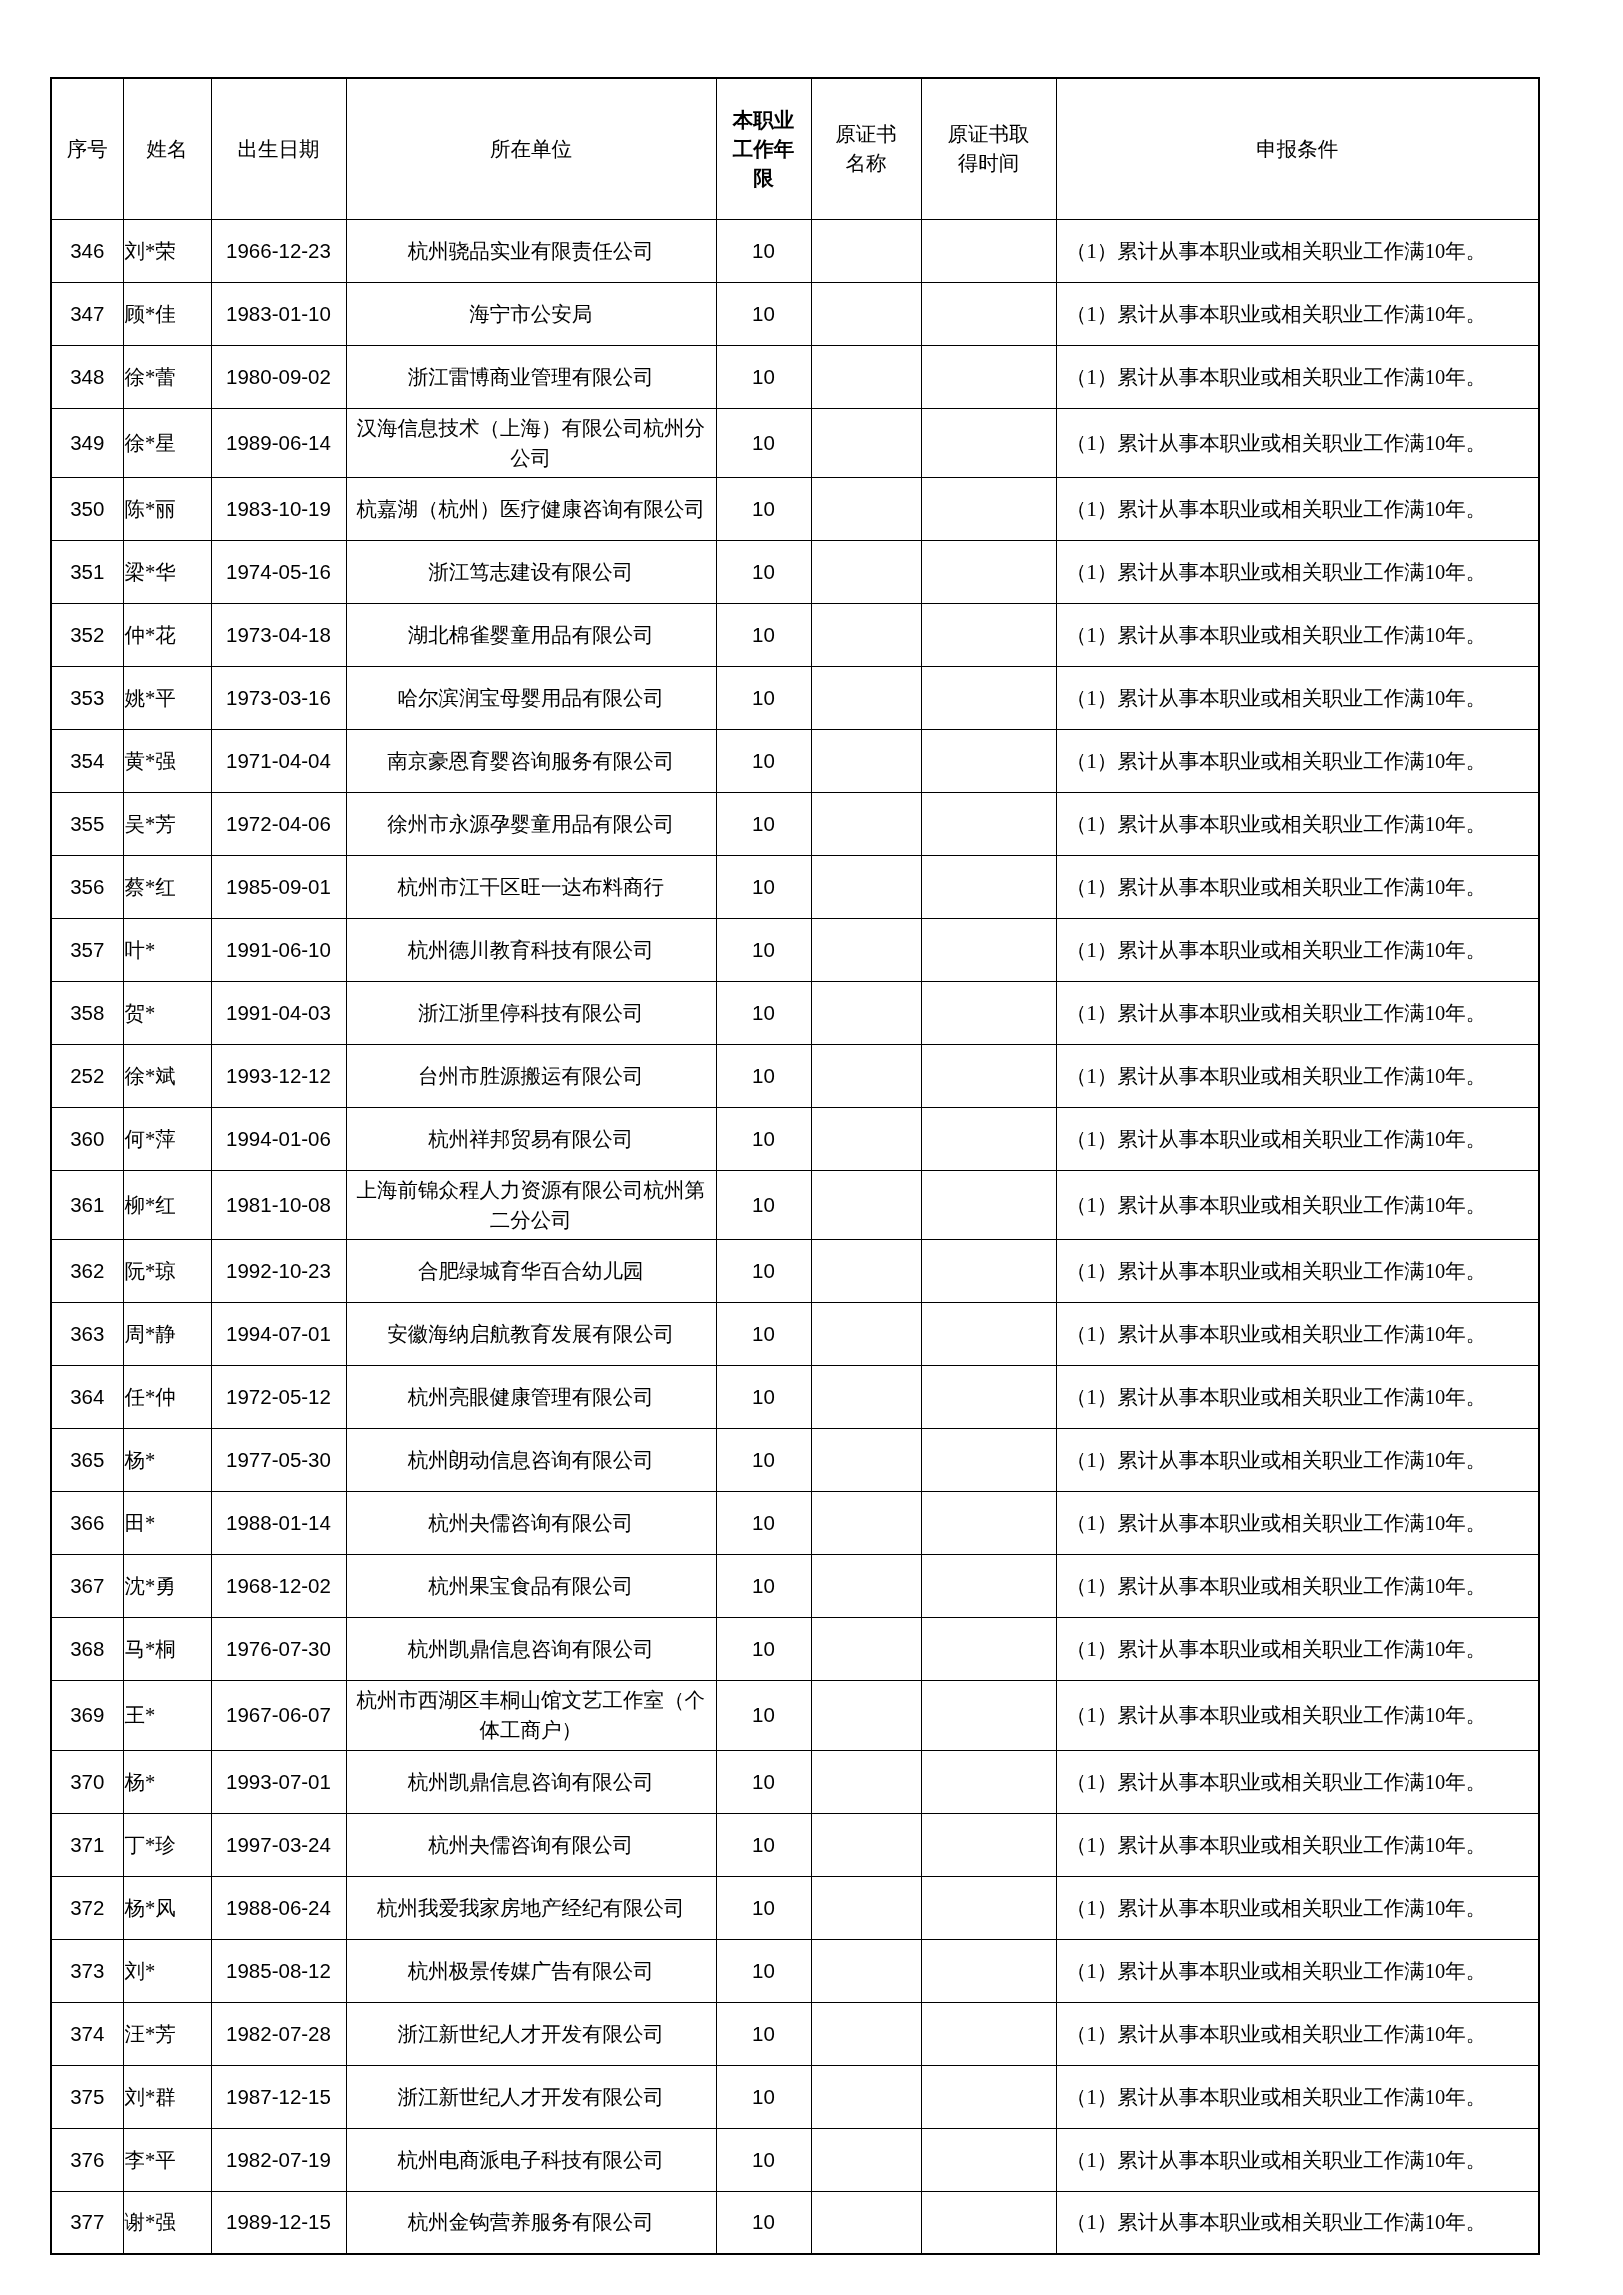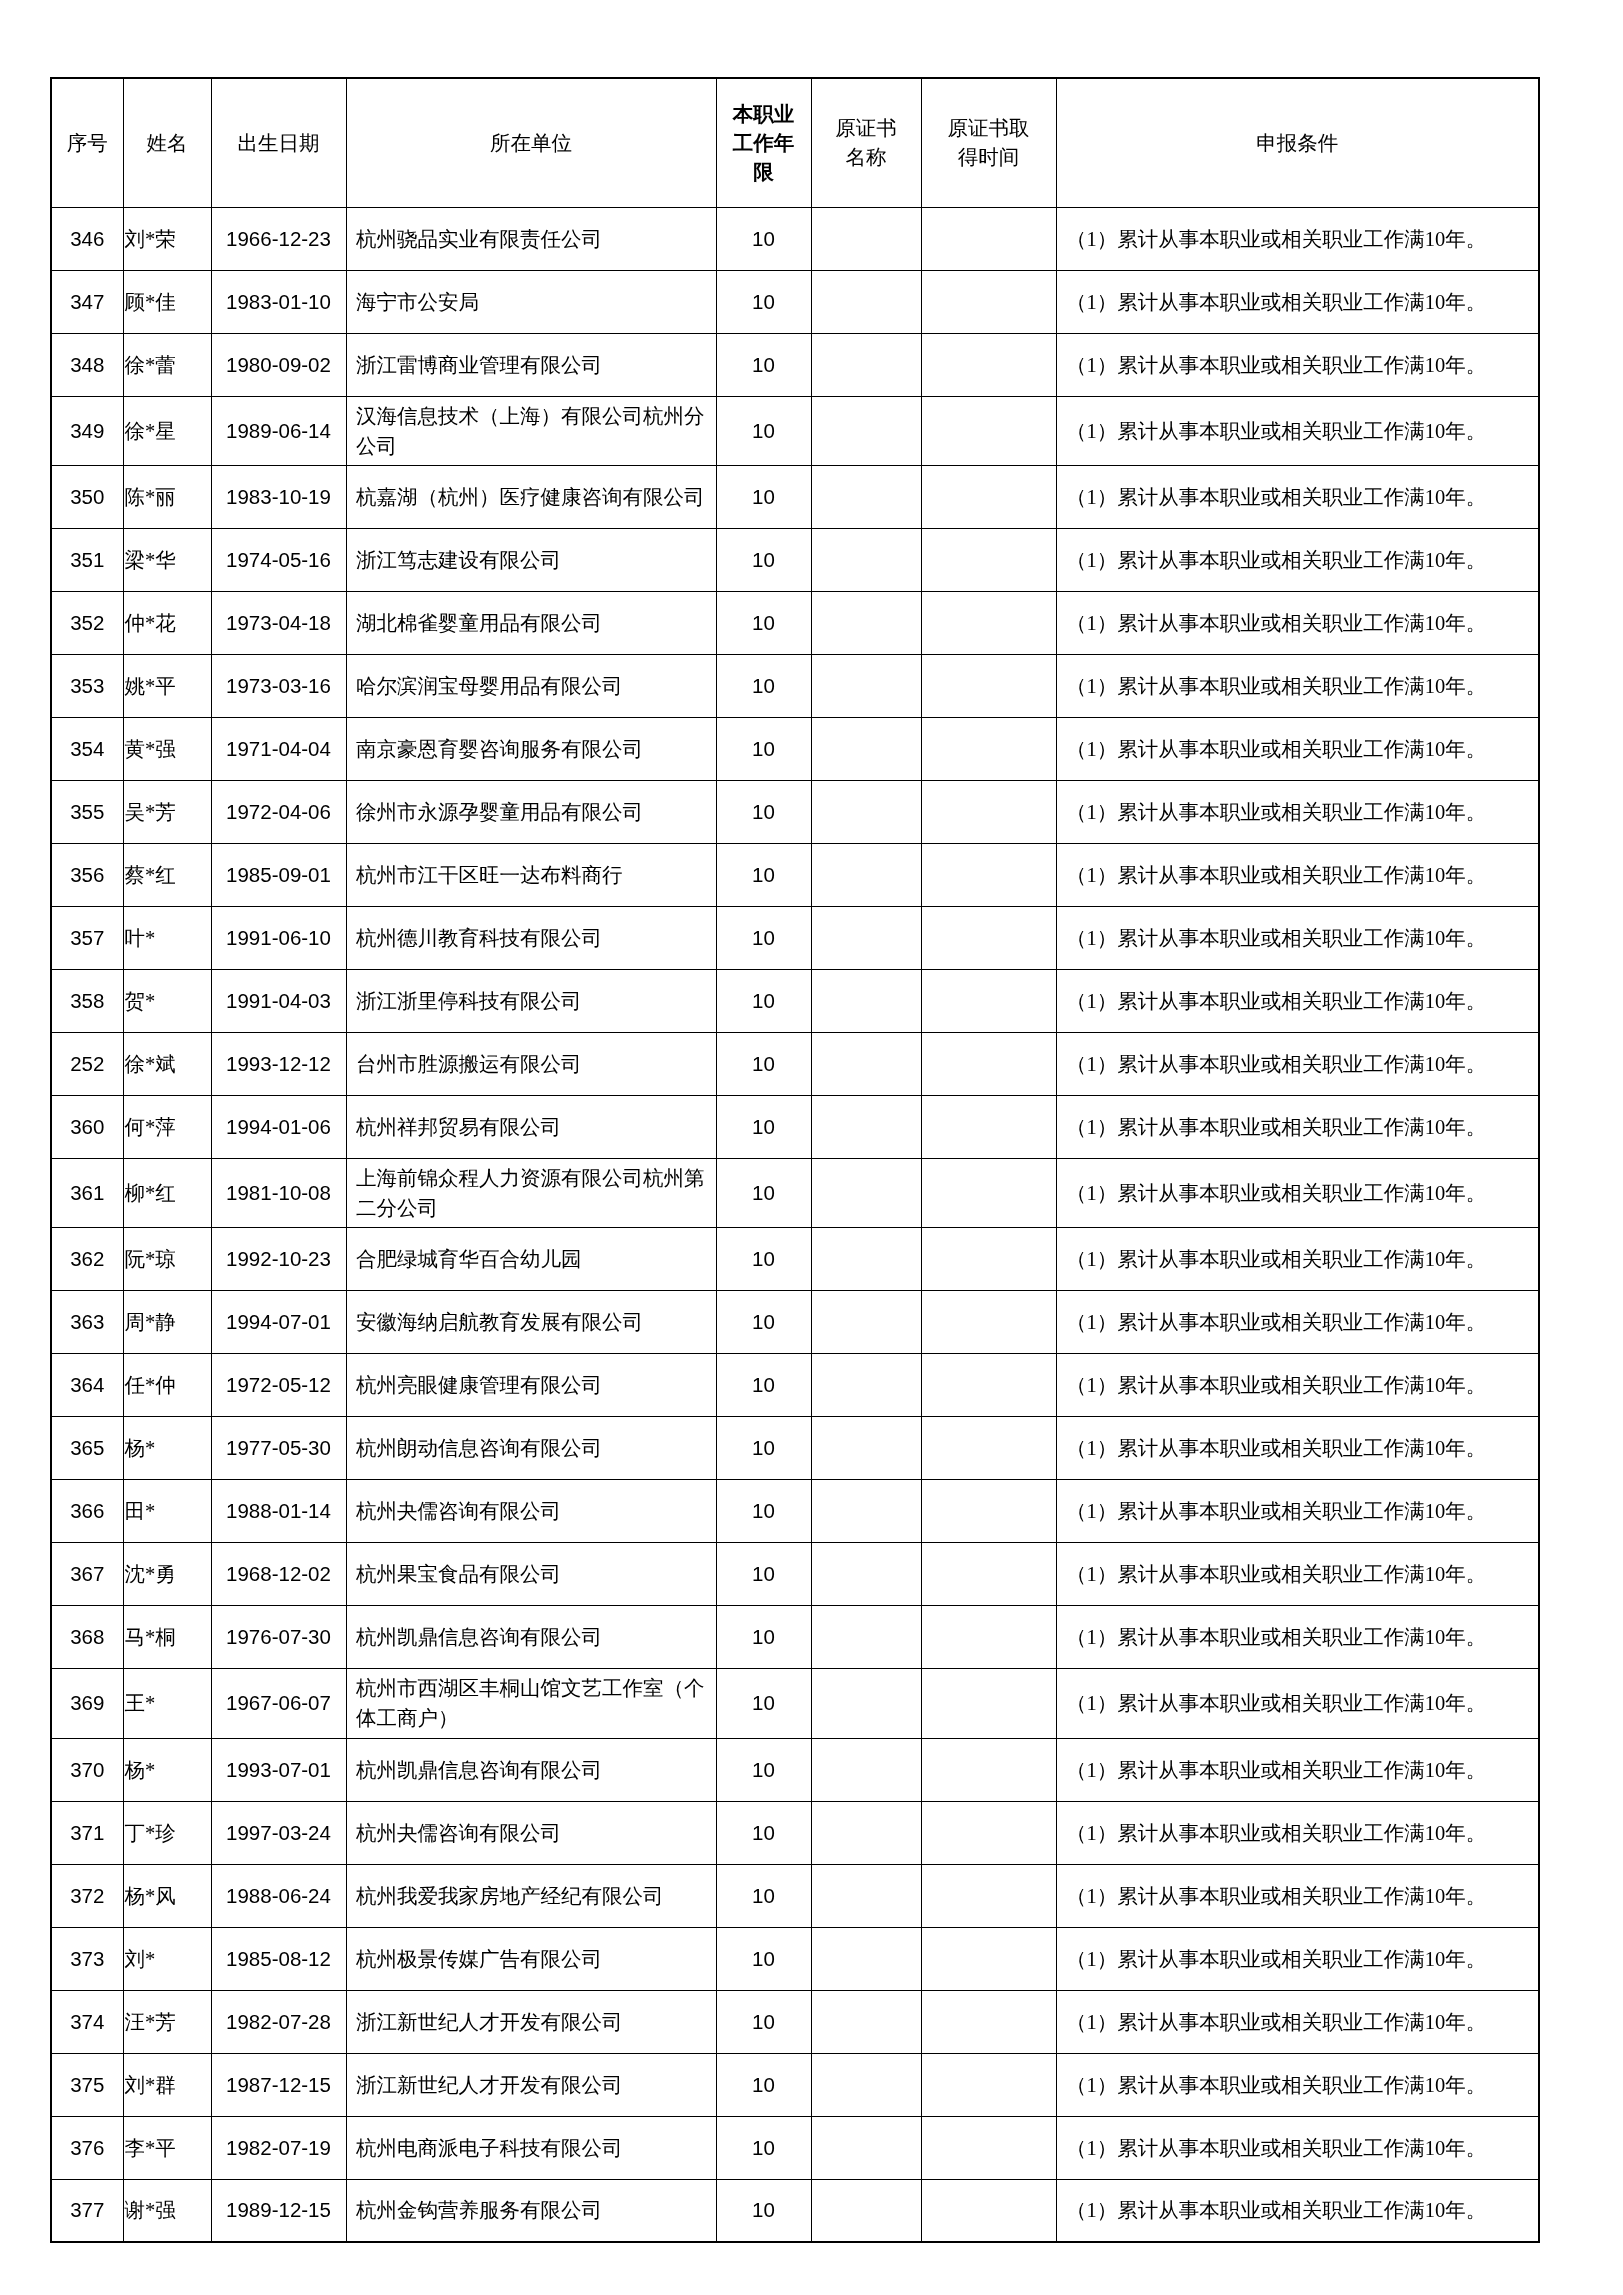--- a/index.html
+++ b/index.html
@@ -34,36 +34,36 @@
   }
   thead th {
     height: 108px;
     font-weight: normal;
     font-size: 20.5px;
     line-height: 29px;
     text-align: center;
     padding: 0;
   }
   th.h-workyears { padding: 0 8.2px; font-weight: bold; }
-  th.h-certname  { padding: 10px 17px; }
+  th.h-certname  { padding: 16px 17px; }
   th.h-certtime  { padding: 0 22px; }
   tbody tr { height: 63px; padding-left: 24px; }
   tbody td {
     font-size: 20.5px;
     line-height: 30px;
   }
   td.c-seq, td.c-dob, td.c-years {
     text-align: center;
     font-family: "Liberation Sans", "DejaVu Sans", sans-serif;
   }
   td.c-name {
     text-align: left;
   }
   td.c-company {
-    text-align: left;
+    text-align: center;
     padding: 4.1px 10.2px 4.1px 9.5px;
   }
   td.c-cond {
     text-align: left;
     padding: 0 6.8px 0 9.5px;
   }
   td.c-certname, td.c-certtime { text-align: center; }
 </style>
 </head>
 <body>

